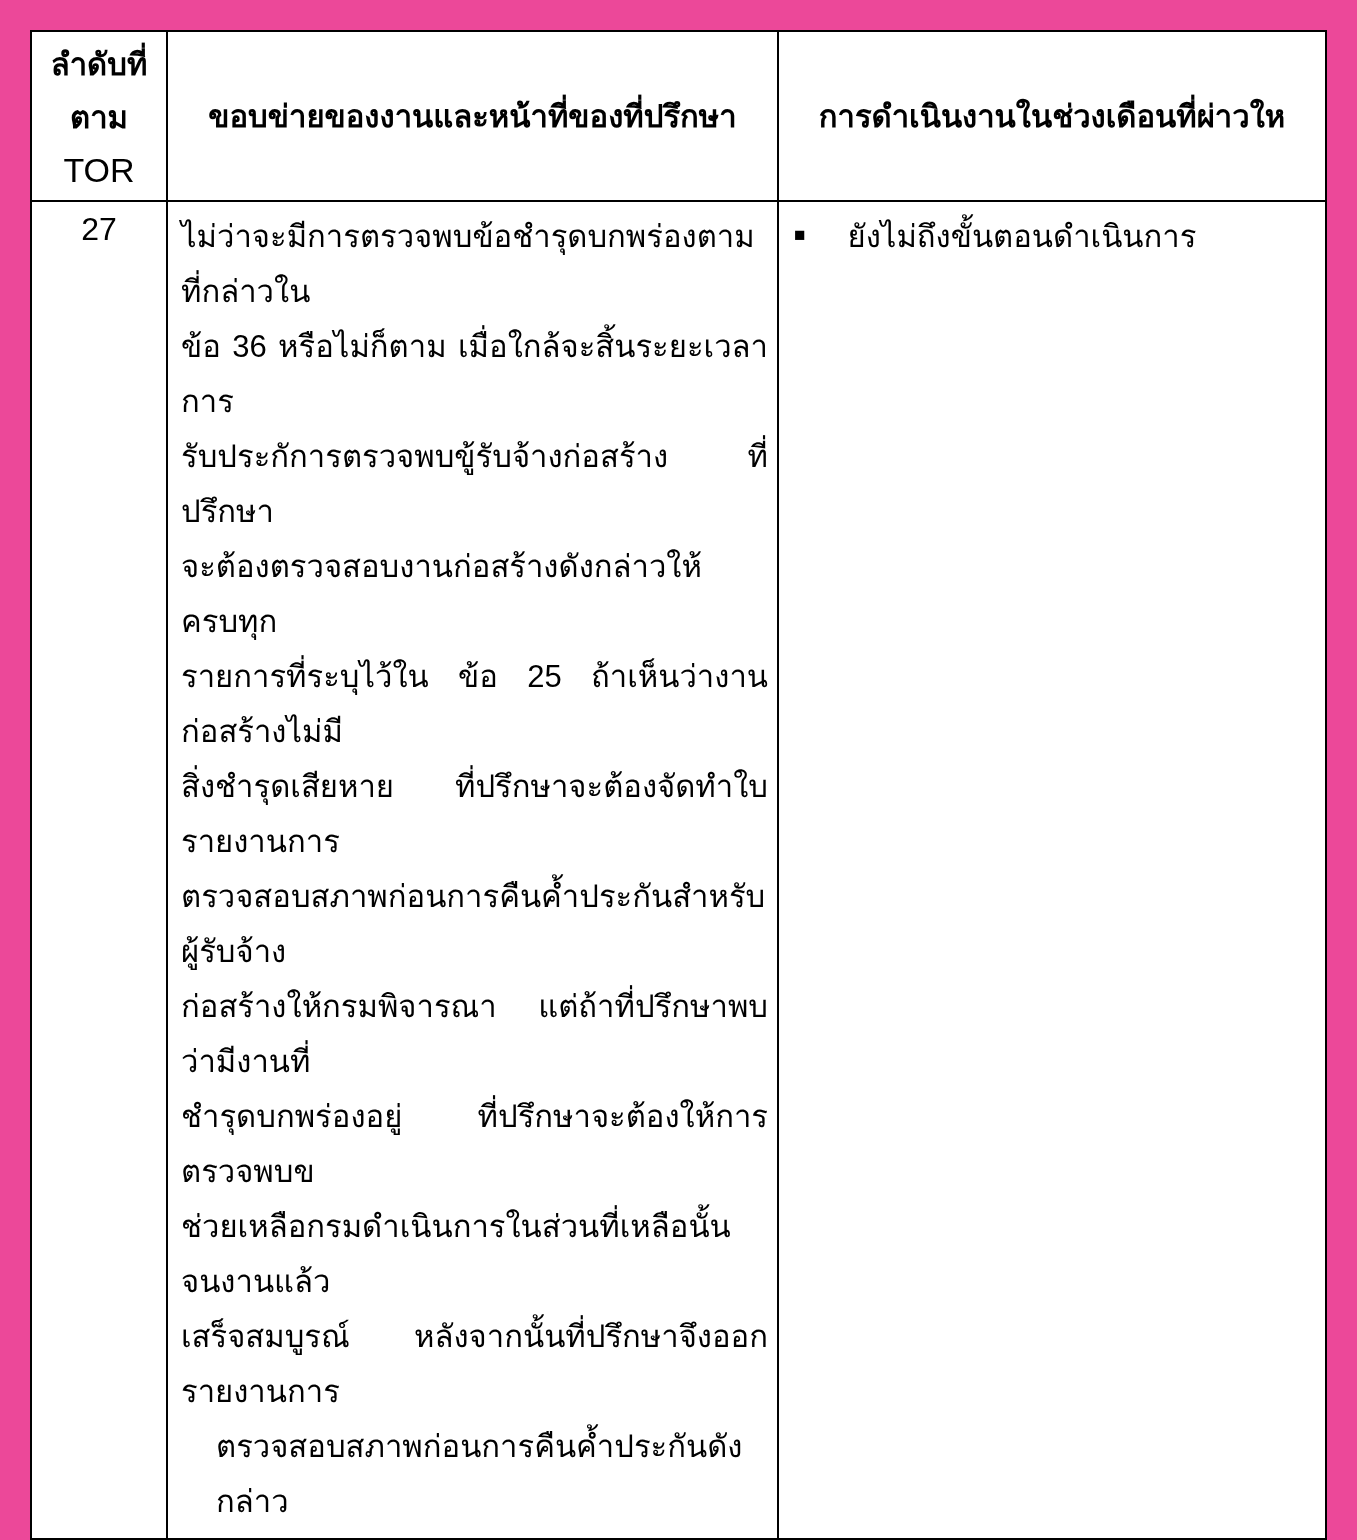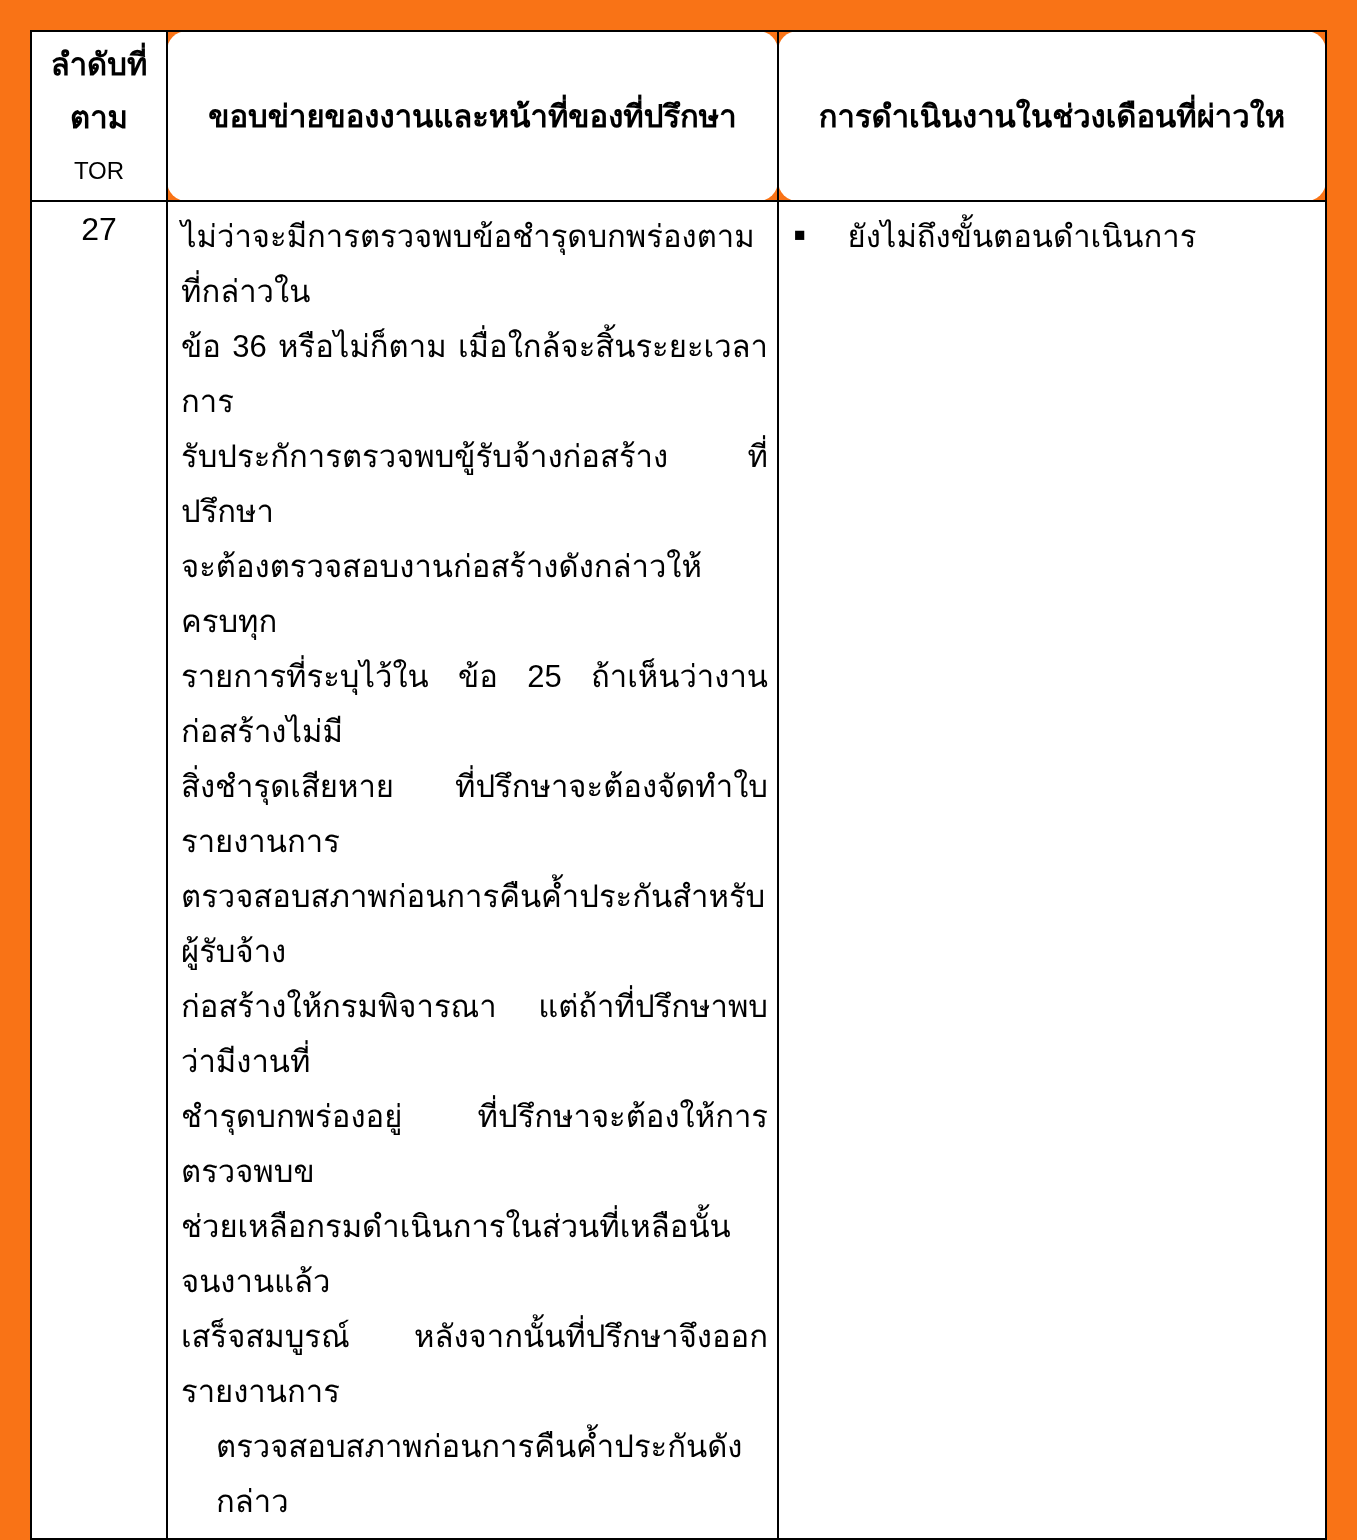--- a/index.html
+++ b/index.html
@@ -8,21 +8,21 @@
     background: #ffffff;
     width: 1357px;
     height: 1540px;
     font-family: "Liberation Sans", sans-serif;
     color: #000000;
   }
   .page {
     position: relative;
     width: 1357px;
     height: 1540px;
-    background: #f97316;
+    background: #ec4899;
   }
   table.doc-table {
     position: absolute;
     left: 30px;
     top: 30px;
     width: 1295px;
     border-collapse: collapse;
     table-layout: fixed;
   }
   .doc-table col.c1 { width: 136px; }
@@ -36,22 +36,22 @@
   }
   
   .doc-table th {
     font-weight: bold;
     font-size: 31px;
     line-height: 55px;
     text-align: center;
   }
   th.hdr-num { height: 162px; padding-top: 6px; vertical-align: top; }
   th.hdr-num .hline { line-height: 53px; }
-  th.hdr-num .latin { font-weight: normal; font-size: 24px; }
-  th.hdr-mid, th.hdr-right { vertical-align: middle; border-radius: 20px; }
+  th.hdr-num .latin { font-weight: normal; font-size: 34px; }
+  th.hdr-mid, th.hdr-right { vertical-align: middle; }
   
   td.num-cell {
     text-align: center;
     font-size: 32px;
     line-height: 55px;
     padding-top: 0;
   }
   td.scope-cell {
     padding: 7px 9px 9px 13px;
     font-size: 31px;

